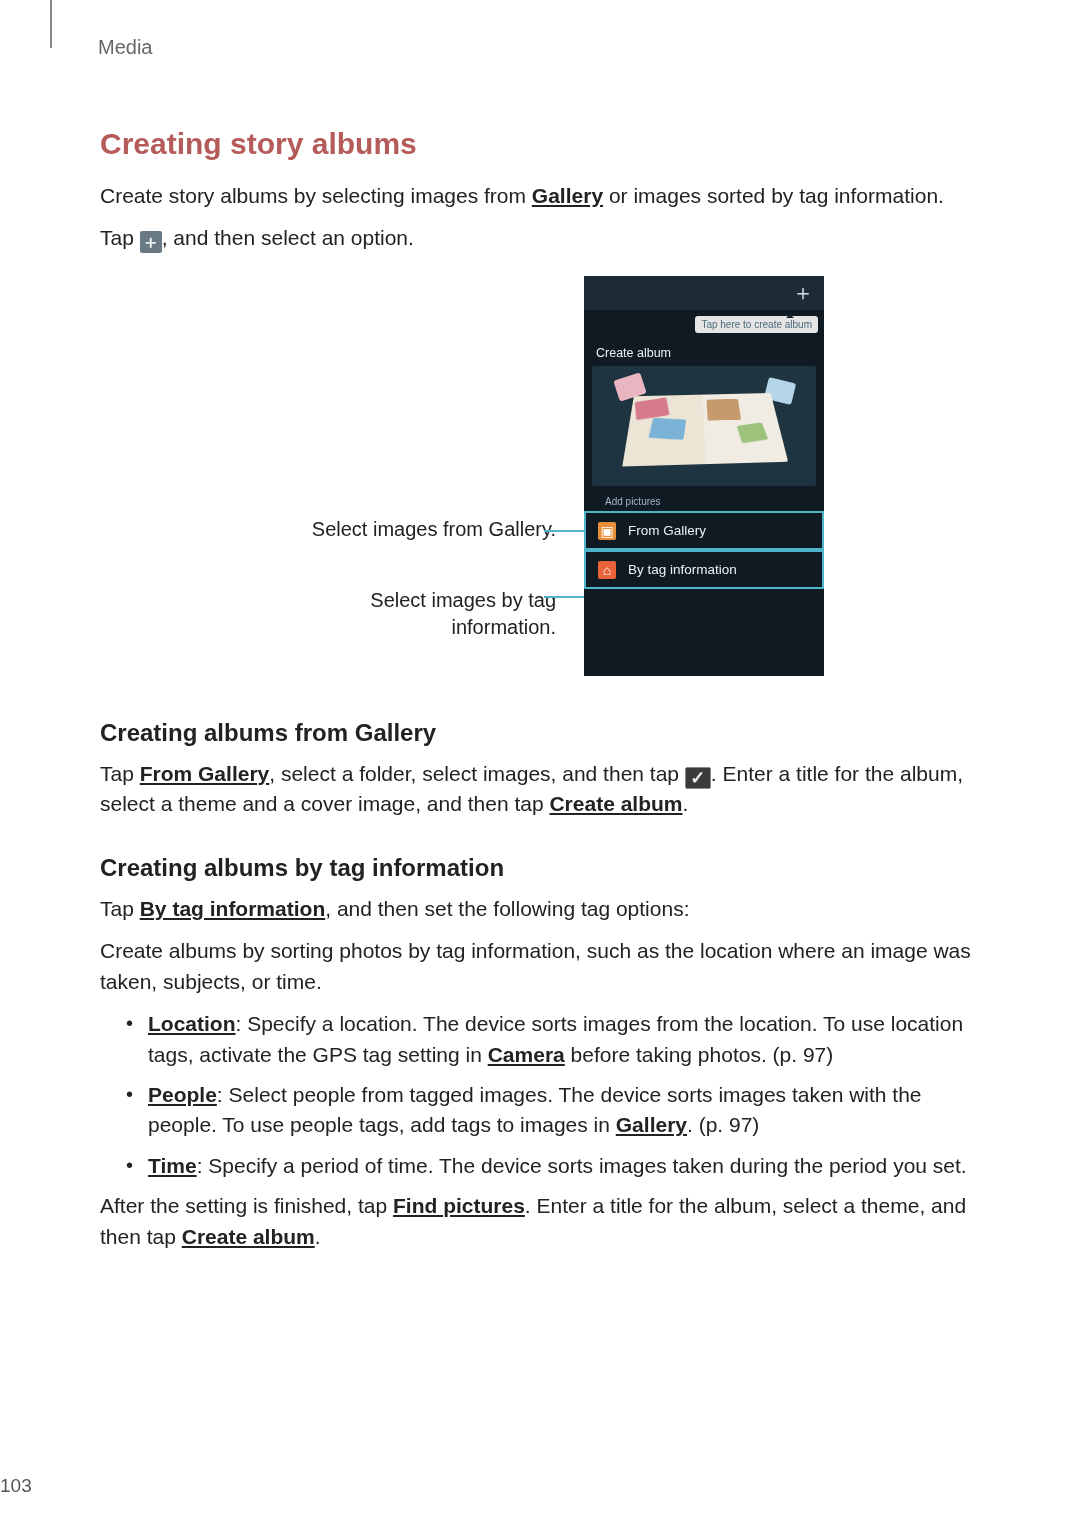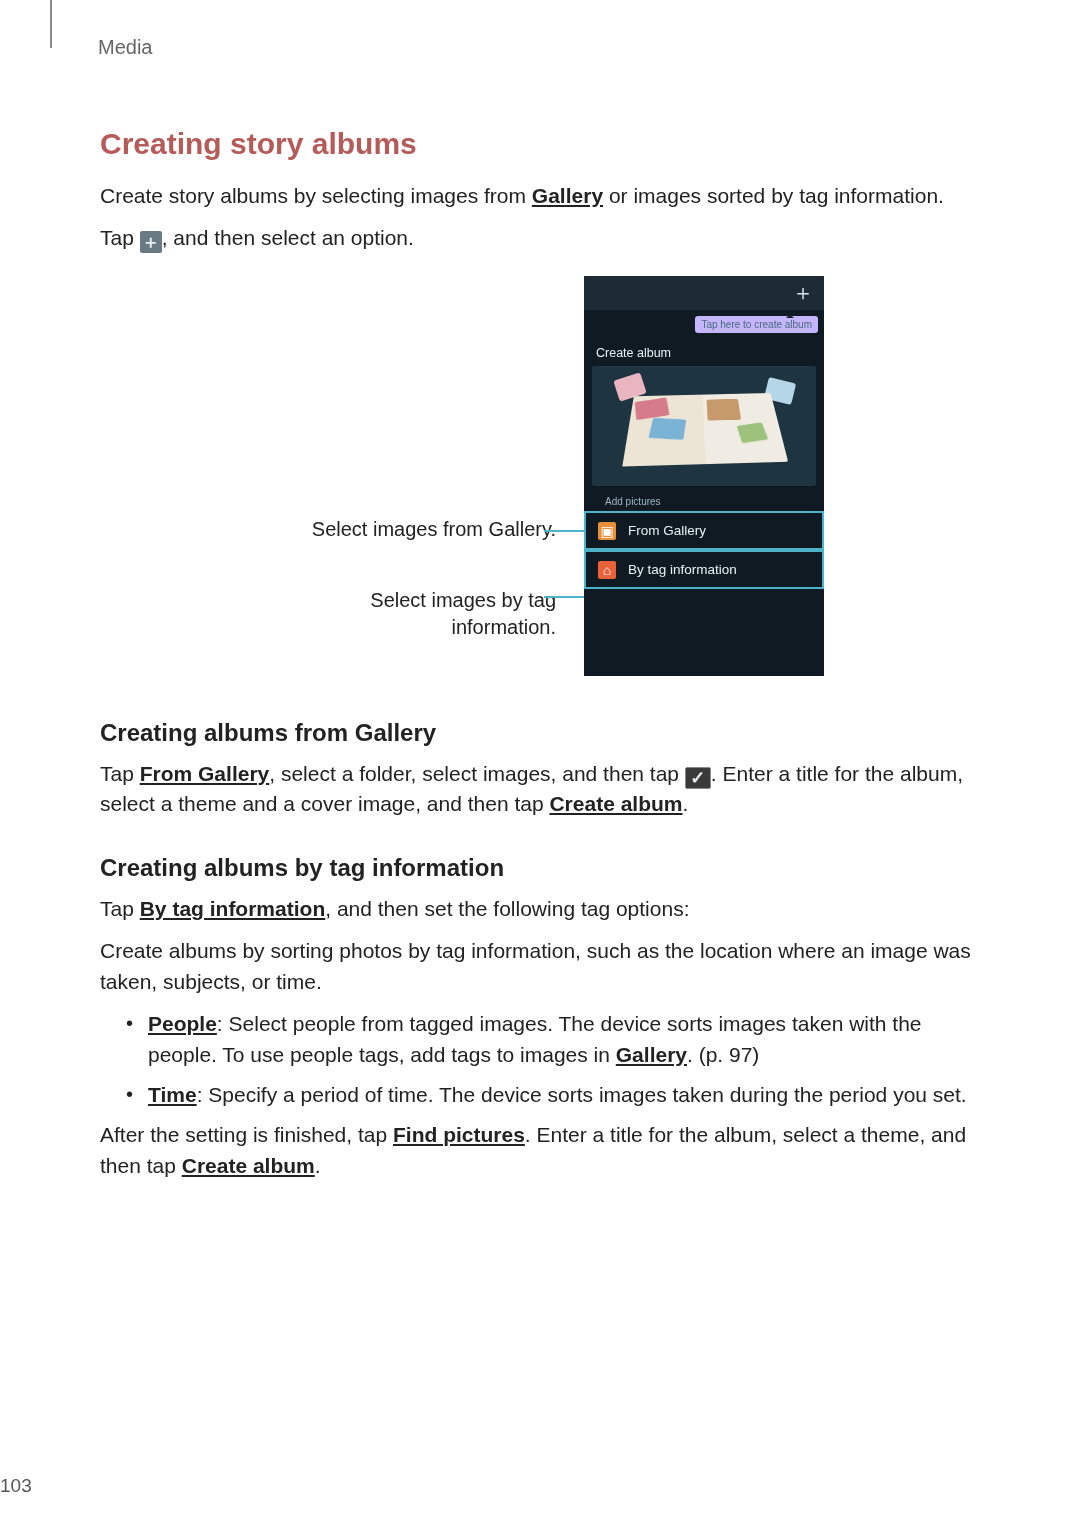--- a/index.html
+++ b/index.html
@@ -135,21 +135,21 @@
     padding: 0 10px;
     font-size: 22px;
     color: #cfe0ea;
   }
   .phone .bubble {
     position: absolute;
     right: 6px;
     top: 40px;
     font-size: 10px;
     color: #4a6a7a;
-    background: #c4b5fd;
+    background: #e5e5e5;
     padding: 3px 6px;
     border-radius: 3px;
   }
   .phone .bubble::before {
     content: "";
     position: absolute;
     right: 24px;
     top: -6px;
     border: 4px solid transparent;
     border-bottom-color: #15242e;
@@ -294,20 +294,23 @@
   </p>
 
   <h3 class="sub-heading">Creating albums by tag information</h3>
   <p class="body">
     <span>Tap </span><b>By tag information</b><span>, and then set the following tag options:</span>
   </p>
   <p class="body">Create albums by sorting photos by tag information, such as the location where an image was taken, subjects, or time.</p>
 
   <ul class="tag-list">
     <li>
+      <b>Location</b><span>: Specify a location. The device sorts images from the location. To use location tags, activate the GPS tag setting in </span><b>Camera</b><span> before taking photos. (p. 97)</span>
+    </li>
+    <li>
       <b>People</b><span>: Select people from tagged images. The device sorts images taken with the people. To use people tags, add tags to images in </span><b>Gallery</b><span>. (p. 97)</span>
     </li>
     <li>
       <b>Time</b><span>: Specify a period of time. The device sorts images taken during the period you set.</span>
     </li>
   </ul>
 
   <p class="body">
     <span>After the setting is finished, tap </span><b>Find pictures</b><span>. Enter a title for the album, select a theme, and then tap </span><b>Create album</b><span>.</span>
   </p>

